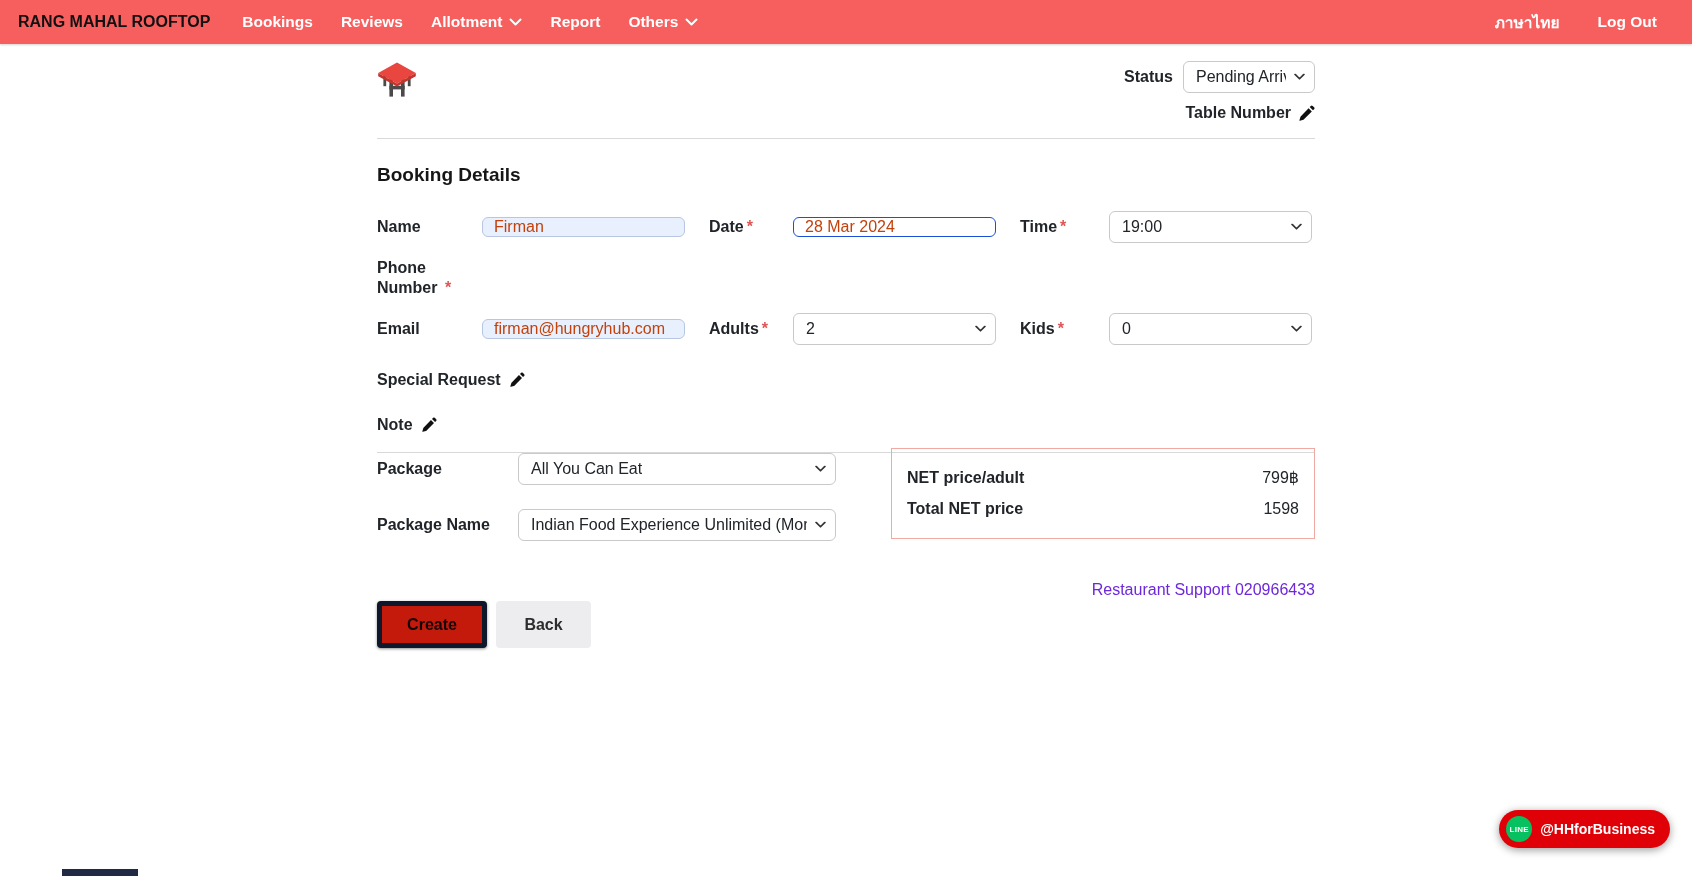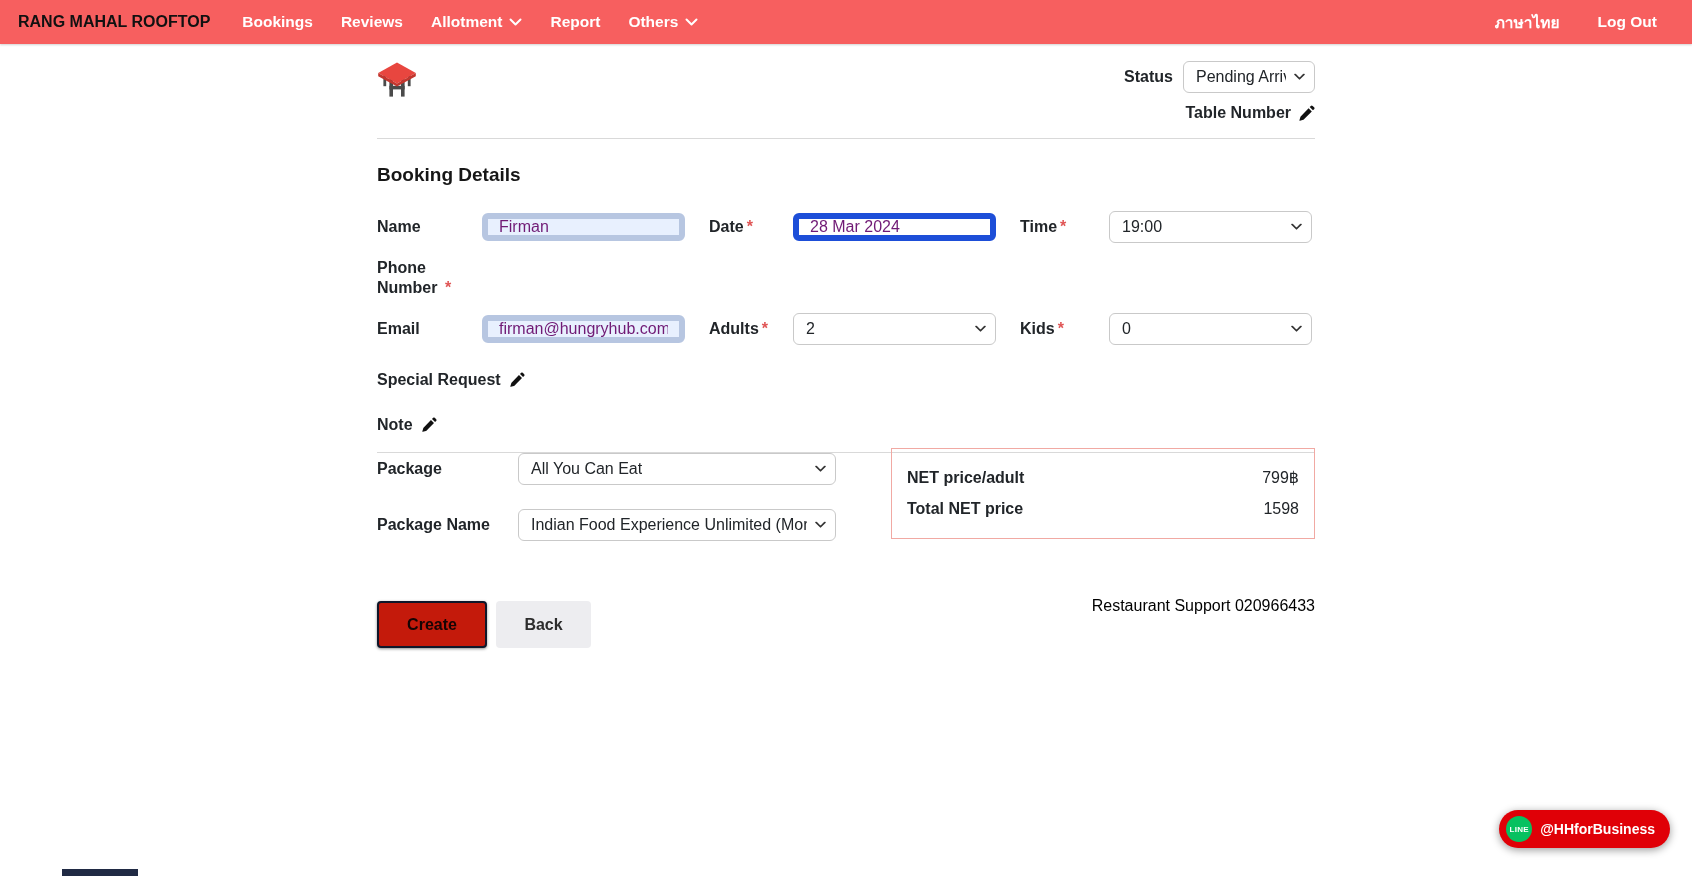--- a/index.html
+++ b/index.html
@@ -30,22 +30,22 @@
   .table-line{display:flex;align-items:center;gap:7px;font-weight:700;font-size:16px;}
   hr.divider{border:0;border-top:1px solid #d9d9d9;}
   .section-title{font-size:19px;font-weight:700;color:#161616;margin:25px 0 25px;}
 
   
   .form-row{display:grid;grid-template-columns:105px 203px 108px 203px 113px 203px;
             align-items:center;margin-bottom:15px;}
   .flabel{font-weight:700;font-size:16px;line-height:1.25;}
   .flabel.mid{padding-left:24px;}
   .req{color:#e05555;font-weight:700;margin-left:3px;}
-  .tinput{height:28px;width:203px;border:6px solid #1d4ed8;border-radius:6px;
-          padding:0 11px;font-size:16px;font-family:"Liberation Sans",sans-serif;color:#701a75;background:#fff;}
+  .tinput{height:20px;width:203px;border:1px solid #1d4ed8;border-radius:6px;
+          padding:0 11px;font-size:16px;font-family:"Liberation Sans",sans-serif;color:#c2410c;background:#fff;}
   .tinput.autofill{background:var(--disabled-bg);border-color:#b7c6e1;}
   .sel{position:relative;height:32px;background:#fff;border:1px solid #c9c9c9;border-radius:6px;
        display:flex;align-items:center;padding:0 28px 0 12px;font-size:16px;cursor:pointer;
        white-space:nowrap;overflow:hidden;}
   .sel .chev{position:absolute;right:9px;top:50%;transform:translateY(-50%);}
   .sel.w-form{width:203px;}
   .sel.w-status{width:132px;}
   .sel.w-pkg{width:318px;}
   .sel .sel-text{overflow:hidden;text-overflow:clip;}
   .edit-line{display:flex;align-items:center;gap:8px;font-weight:700;font-size:16px;margin-top:26px;}
@@ -59,27 +59,27 @@
              padding:13px 15px;margin-top:-5px;}
   .price-row{display:flex;justify-content:space-between;align-items:center;padding:6px 0 7px;}
   .price-label{font-weight:700;font-size:16px;}
   .price-value{font-size:16px;color:#212529;}
 
   
   .bottom-row{display:flex;align-items:flex-start;margin-top:36px;}
   .btn{height:47px;font-size:16px;font-weight:700;border-radius:4px;cursor:pointer;
        font-family:"Liberation Sans",sans-serif;}
   .btn-create{width:110px;background:var(--create-bg);color:#160404;
-              border:2px solid #0f172a;box-shadow:0 1px 3px rgba(0,0,0,.45);}
+              border:5px solid #0f172a;box-shadow:0 1px 3px rgba(0,0,0,.45);}
   .btn-back{width:95px;background:#ededf0;color:#2d2d2d;border:0;margin-left:9px;}
   .brand-block{margin-left:auto;width:442px;margin-top:-22px;}
   .brand-row{display:flex;align-items:flex-start;gap:12px;}
   .wordmark{font-size:39px;font-weight:700;color:var(--brand-red);line-height:.84;
             letter-spacing:-1px;padding-top:6px;}
-  .support{text-align:right;font-size:16px;color:#000000;margin-top:18px;}
+  .support{text-align:right;font-size:16px;color:#6d28d9;margin-top:2px;}
 
   
   .line-widget{position:fixed;right:22px;bottom:28px;height:38px;background:var(--line-bg);
                border-radius:19px;display:flex;align-items:center;gap:8px;padding:0 15px 0 7px;
                color:#fff;font-size:14px;font-weight:700;box-shadow:0 2px 8px rgba(0,0,0,.4);cursor:pointer;}
   .line-icon{width:26px;height:26px;border-radius:50%;background:var(--line-green);
              display:flex;align-items:center;justify-content:center;font-size:8px;
              font-weight:700;color:#fff;letter-spacing:.3px;flex:0 0 auto;}
   .bottom-fragment{position:fixed;left:62px;bottom:0;width:76px;height:7px;background:#202a44;}
 </style>

